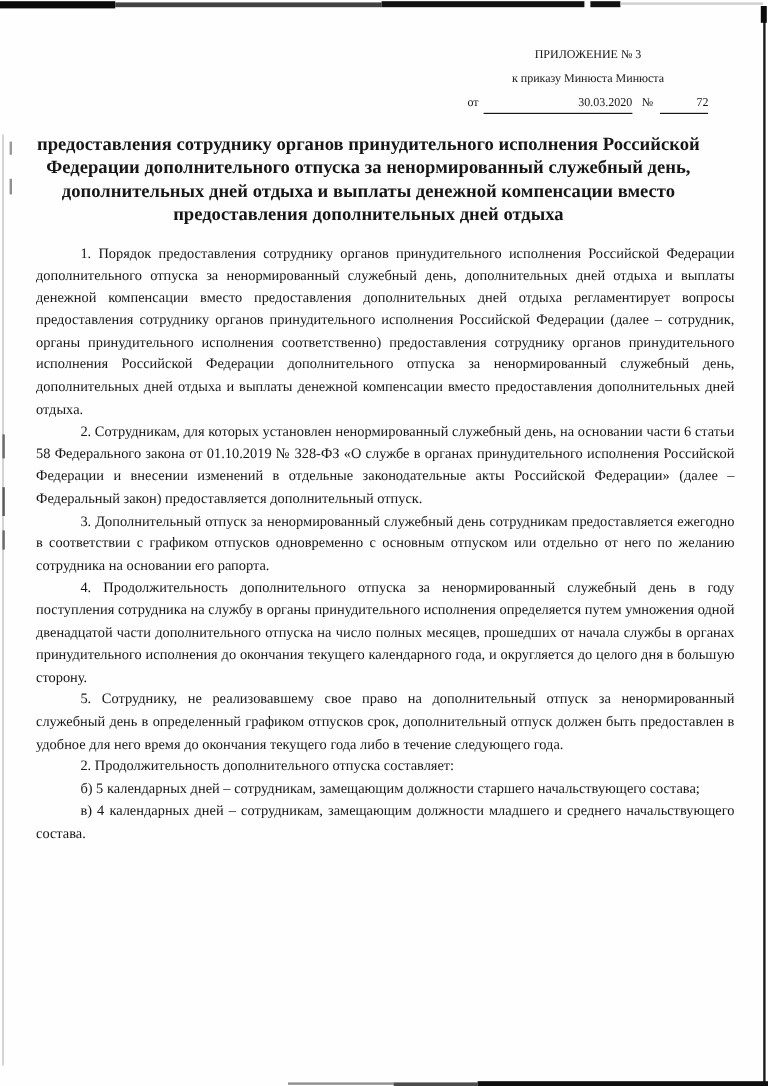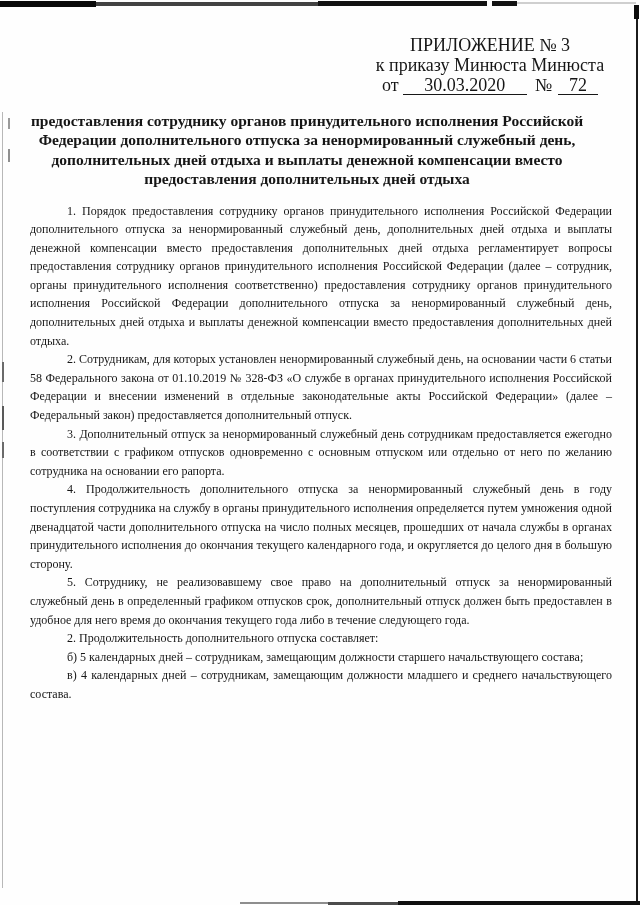--- a/index.html
+++ b/index.html
@@ -33,29 +33,29 @@
   .left-tick-2 { left: 8px; top: 149px; width: 2px; height: 13px; background: #8f8f8f; }
   .bottom-a { left: 240px; bottom: 1px; width: 88px;  height: 2px; background: #8e8e8e; }
   .bottom-b { left: 328px; bottom: 0;   width: 70px;  height: 3px; background: #4c4c4c; }
   .bottom-c { left: 398px; bottom: 0;   width: 242px; height: 4px; background: #0f0f0f; }
 
   
   .appendix {
     width: 252px;
     margin: 36px 24px 0 auto;
     text-align: center;
-    font-size: 18px;
+    font-size: 10px;
     line-height: 19.5px;
     white-space: nowrap;
   }
   .date-row { margin-top: 1px; }
   .u {
     display: inline-block;
     border-bottom: 1px solid #171717;
-    text-align: center;
+    text-align: right;
     line-height: 17px;
   }
   .u-date { width: 124px; margin-left: 4px; }
   .u-num  { width: 40px;  margin-left: 6px; }
   .num-sign { margin-left: 8px; }
 
   
   .doc-title {
     margin: 15px 56px 0 30px;
     text-align: center;

